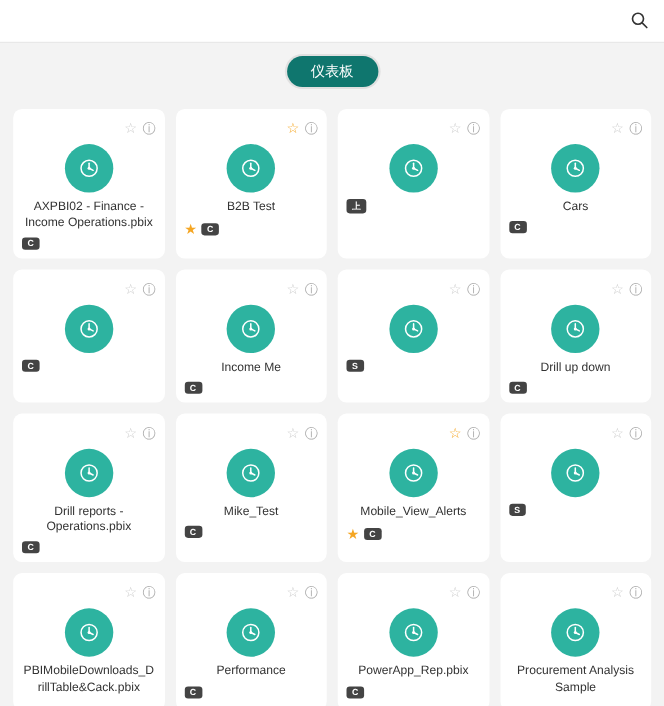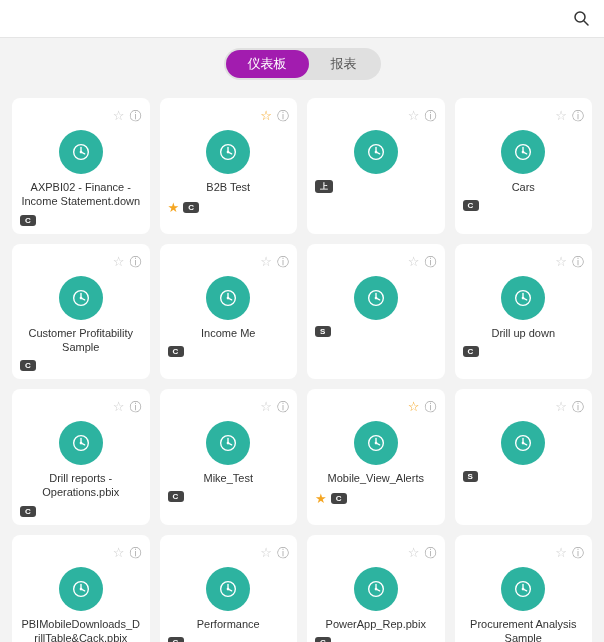--- a/index.html
+++ b/index.html
@@ -61,21 +61,21 @@
     .tab-btn {
       padding: 5px 22px;
       border: none;
       background: transparent;
       font-size: 13px;
       cursor: pointer;
       border-radius: 18px;
       color: #555;
     }
     .tab-btn.active {
-      background: #a21caf;
+      background: #0f766e;
       color: #fff;
       font-weight: 500;
     }
     .content-area {
       flex: 1;
       overflow-y: auto;
       padding: 10px 12px 12px 12px;
       background: #f3f3f3;
     }
     .grid {
@@ -178,41 +178,40 @@
     <svg width="17" height="17" viewBox="0 0 17 17" fill="none" xmlns="http://www.w3.org/2000/svg">
       <circle cx="7" cy="7" r="5" stroke="#333" stroke-width="1.5"></circle>
       <line x1="11" y1="11" x2="15" y2="15" stroke="#333" stroke-width="1.5" stroke-linecap="round"></line>
     </svg>
   </span>
 </div>
 
 <div class="tab-bar">
   <div class="tab-pill">
     <button class="tab-btn active">仪表板</button>
-    <button class="tab-btn">报表</button>
   </div>
 </div>
 
 <div class="content-area">
   <div class="grid" id="items-grid">
   <div class="card">
         <div class="card-icons-row">
           <span class="star-icon">☆</span>
           <span class="info-icon">ⓘ</span>
         </div>
         <div class="card-body">
           <div class="item-icon">
             <svg viewBox="0 0 24 24" fill="none" xmlns="http://www.w3.org/2000/svg">
       <circle cx="12" cy="12" r="8" stroke="white" stroke-width="1.5"></circle>
       <path d="M12 12 L12 7" stroke="white" stroke-width="1.5" stroke-linecap="round"></path>
       <path d="M12 12 L16 14" stroke="white" stroke-width="1.5" stroke-linecap="round"></path>
       <circle cx="12" cy="12" r="1.5" fill="white"></circle>
     </svg>
           </div>
-          <div class="item-label">AXPBI02 - Finance - Income Statement.down</div>
+          <div class="item-label">AXPBI02 - Finance - Income Operations.pbix</div>
           <div class="badge-row">
             <span class="badge">C</span>
           </div>
         </div>
       </div>
       <div class="card">
         <div class="card-icons-row">
           <span class="star-icon filled">☆</span>
           <span class="info-icon">ⓘ</span>
         </div>
@@ -278,21 +277,20 @@
         </div>
         <div class="card-body">
           <div class="item-icon">
             <svg viewBox="0 0 24 24" fill="none" xmlns="http://www.w3.org/2000/svg">
       <circle cx="12" cy="12" r="8" stroke="white" stroke-width="1.5"></circle>
       <path d="M12 12 L12 7" stroke="white" stroke-width="1.5" stroke-linecap="round"></path>
       <path d="M12 12 L16 14" stroke="white" stroke-width="1.5" stroke-linecap="round"></path>
       <circle cx="12" cy="12" r="1.5" fill="white"></circle>
     </svg>
           </div>
-          <div class="item-label">Customer Profitability Sample</div>
           <div class="badge-row">
             <span class="badge">C</span>
           </div>
         </div>
       </div>
       <div class="card">
         <div class="card-icons-row">
           <span class="star-icon">☆</span>
           <span class="info-icon">ⓘ</span>
         </div>

